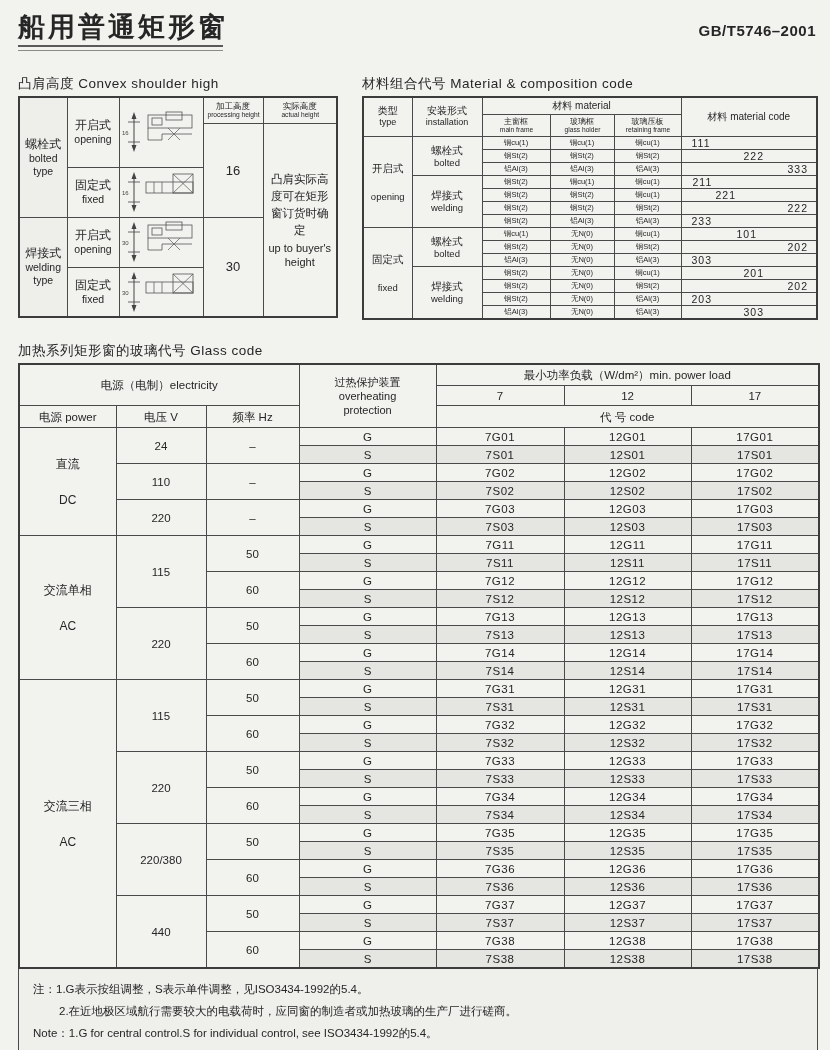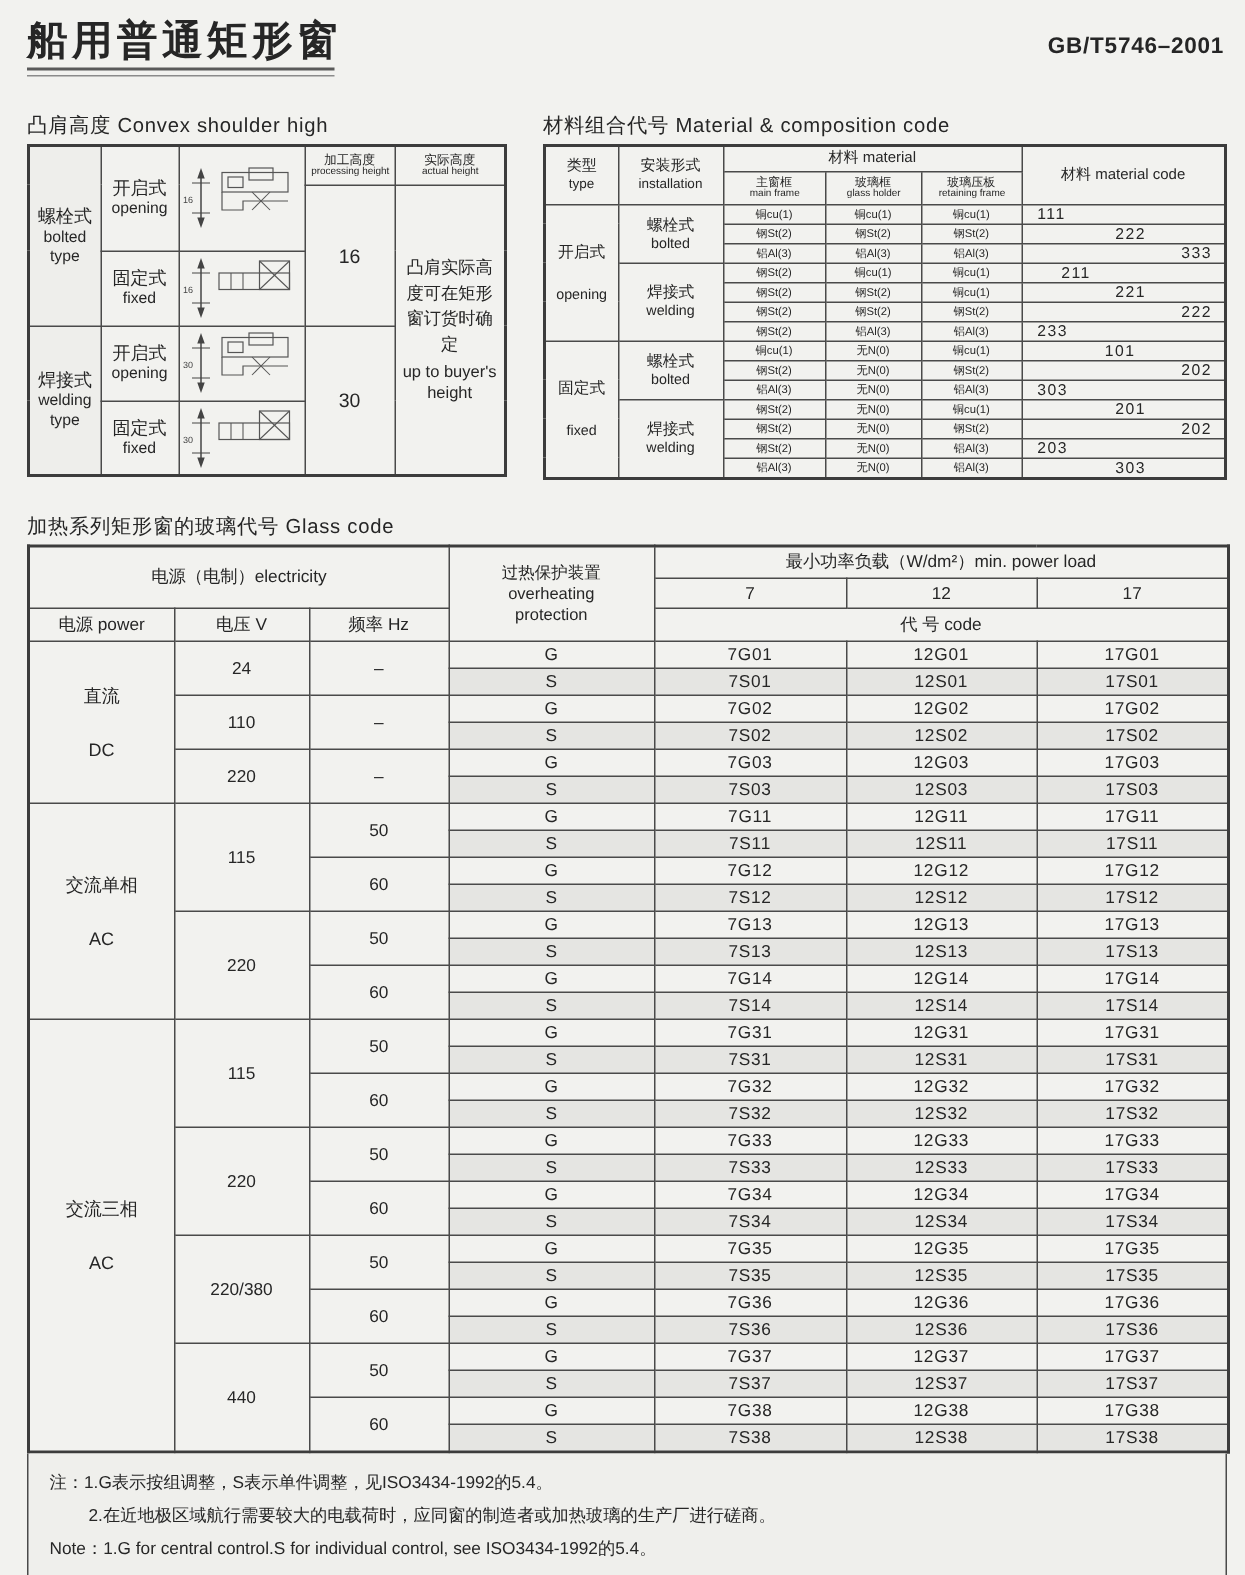--- a/index.html
+++ b/index.html
@@ -284,27 +284,27 @@
               <td class="m-code" style="padding-left:106px">333</td>
             </tr>
             <tr style="height:12px">
               <td rowspan="4" class="m-inst">
                 <div class="zh">焊接式</div>
                 <div class="en">welding</div>
               </td>
               <td class="m-mat">钢St(2)</td>
               <td class="m-mat">铜cu(1)</td>
               <td class="m-mat">铜cu(1)</td>
-              <td class="m-code" style="padding-left:26px">211</td>
-            </tr>
-            <tr style="height:12px">
-              <td class="m-mat">钢St(2)</td>
-              <td class="m-mat">钢St(2)</td>
-              <td class="m-mat">铜cu(1)</td>
-              <td class="m-code" style="padding-left:62px">221</td>
+              <td class="m-code" style="padding-left:11px">211</td>
+            </tr>
+            <tr style="height:12px">
+              <td class="m-mat">钢St(2)</td>
+              <td class="m-mat">钢St(2)</td>
+              <td class="m-mat">铜cu(1)</td>
+              <td class="m-code" style="padding-left:34px">221</td>
             </tr>
             <tr style="height:12px">
               <td class="m-mat">钢St(2)</td>
               <td class="m-mat">钢St(2)</td>
               <td class="m-mat">钢St(2)</td>
               <td class="m-code" style="padding-left:106px">222</td>
             </tr>
             <tr style="height:12px">
               <td class="m-mat">钢St(2)</td>
               <td class="m-mat">铝Al(3)</td>

